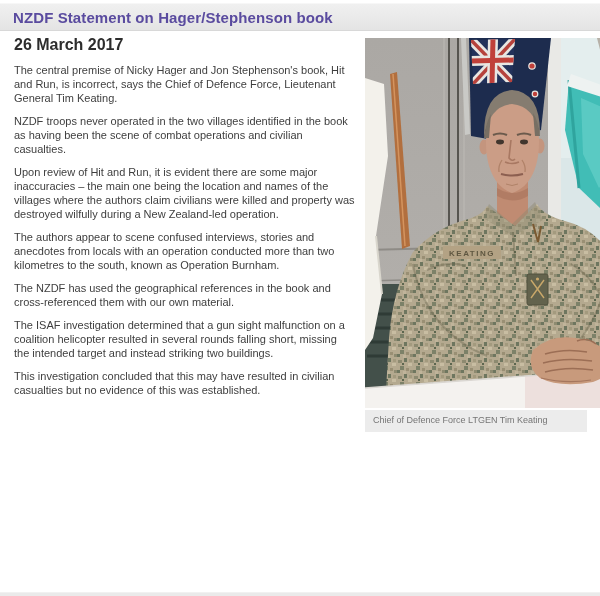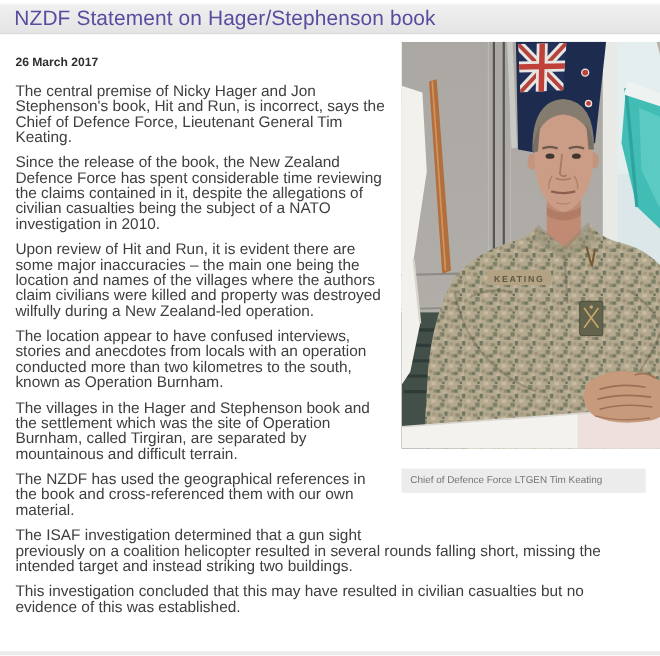--- a/index.html
+++ b/index.html
@@ -10,38 +10,38 @@
     -webkit-font-smoothing:antialiased;
   }
   .header-bar {
     margin-top:3px;
     background:linear-gradient(#f0f0f0,#e4e4e4);
     border-top:1px solid #f7f7f7;
     border-bottom:1px solid #d8d8d8;
     padding:5px 13px 4px 13px;
   }
   .header-bar h1 {
-    margin:0; font-size:19px; font-weight:400; line-height:17px;
+    margin:0; font-size:15px; font-weight:700; line-height:17px;
     color:#5a4b9f; letter-spacing:.1px;
   }
   .content { padding:7px 13px 0 14px; }
   figure.photo-figure {
     float:right; width:222px; margin:0 0 40px 10px; padding:0;
   }
   figure.photo-figure svg { display:block; }
   figcaption.photo-caption {
-    margin-top:18px; background:#ececec; color:#757575;
+    margin-top:2px; background:#ececec; color:#757575;
     font-size:9px; line-height:11px; padding:5px 8px 6px 8px;
   }
   .date-line {
-    font-size:11px; line-height:14px; font-weight:bold; color:#2d2d2d;
-    margin:12px 0 11px 0;
+    font-size:16px; line-height:14px; font-weight:bold; color:#2d2d2d;
+    margin:0 0 11px 0;
   }
   p.body-para {
-    font-size:14px; line-height:14px; color:#3e3e3e;
+    font-size:11px; line-height:14px; color:#3e3e3e;
     margin:0 0 9px 0;
   }
   .bottom-strip {
     position:absolute; left:0; right:0; bottom:0; height:3px;
     background:#eaeaea; border-top:1px solid #f1f1f1;
   }
 </style>
 </head>
 <body>
 
@@ -199,23 +199,22 @@
         </g>
         <path d="M176,340 Q200,346 226,342" stroke="#a5765d" stroke-width="1.2" fill="none"></path>
       </g>
     </svg>
     <figcaption class="photo-caption">Chief of Defence Force LTGEN Tim Keating</figcaption>
   </figure>
 
   <div class="date-line">26 March 2017</div>
 
   <p class="body-para">The central premise of Nicky Hager and Jon Stephenson's book, Hit and Run, is incorrect, says the Chief of Defence Force, Lieutenant General Tim Keating.</p>
-  <p class="body-para">Since the release of the book, the New Zealand Defence Force has spent considerable time reviewing the claims contained in it, despite the allegations of civilian casualties being the subject of a NATO investigation in 2010.</p>
+  <p class="body-para">NZDF troops never operated in the two villages identified in the book as having been the scene of combat operations and civilian casualties.</p>
   <p class="body-para">Upon review of Hit and Run, it is evident there are some major inaccuracies – the main one being the location and names of the villages where the authors claim civilians were killed and property was destroyed wilfully during a New Zealand-led operation.</p>
-  <p class="body-para">The location appear to have confused interviews, stories and anecdotes from locals with an operation conducted more than two kilometres to the south, known as Operation Burnham.</p>
-  <p class="body-para">The villages in the Hager and Stephenson book and the settlement which was the site of Operation Burnham, called Tirgiran, are separated by mountainous and difficult terrain.</p>
+  <p class="body-para">The authors appear to scene confused interviews, stories and anecdotes from locals with an operation conducted more than two kilometres to the south, known as Operation Burnham.</p>
   <p class="body-para">The NZDF has used the geographical references in the book and cross-referenced them with our own material.</p>
-  <p class="body-para">The ISAF investigation determined that a gun sight previously on a coalition helicopter resulted in several rounds falling short, missing the intended target and instead striking two buildings.</p>
+  <p class="body-para">The ISAF investigation determined that a gun sight malfunction on a coalition helicopter resulted in several rounds falling short, missing the intended target and instead striking two buildings.</p>
   <p class="body-para">This investigation concluded that this may have resulted in civilian casualties but no evidence of this was established.</p>
 
 </div>
 
 <div class="bottom-strip"></div>
 
 </body></html>

